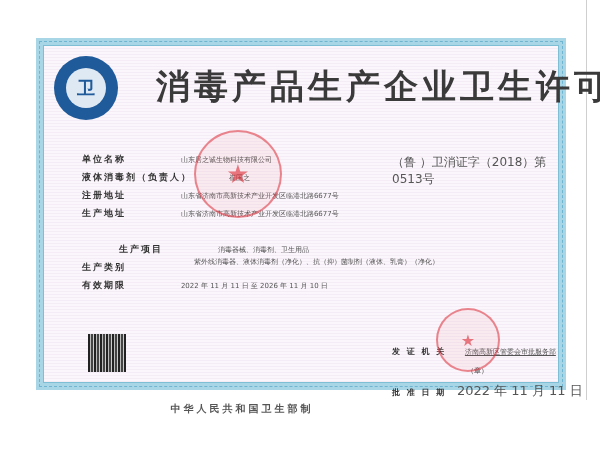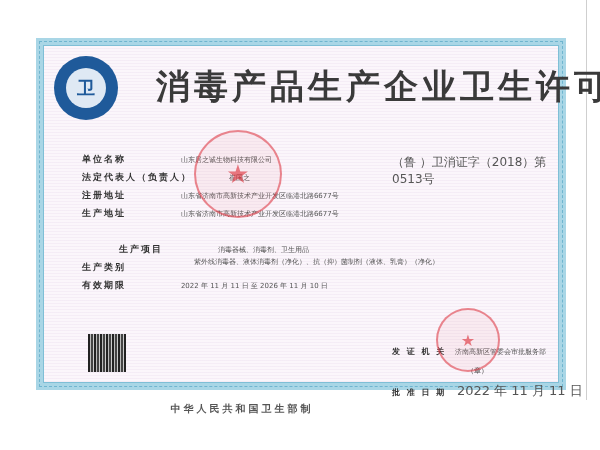--- a/index.html
+++ b/index.html
@@ -41,21 +41,21 @@
 
     <div class="title">消毒产品生产企业卫生许可证</div>
 
     <div class="cert-no">（鲁    ）卫消证字（2018）第 0513号</div>
 
     <div class="row" style="left:38px;top:107px;">
       <span class="lbl">单位名称</span>
       <span class="val">山东居之诚生物科技有限公司</span>
     </div>
     <div class="row" style="left:38px;top:125px;">
-      <span class="lbl" style="width:120px;">法定代表人（负责人）</span>
+      <span class="lbl" style="width:120px;">液体消毒剂（负责人）</span>
       <span class="val">崔国之</span>
     </div>
     <div class="row" style="left:38px;top:143px;">
       <span class="lbl">注册地址</span>
       <span class="val">山东省济南市高新技术产业开发区临港北路6677号</span>
     </div>
     <div class="row" style="left:38px;top:161px;">
       <span class="lbl">生产地址</span>
       <span class="val">山东省济南市高新技术产业开发区临港北路6677号</span>
     </div>
@@ -72,21 +72,21 @@
     <div class="row" style="left:38px;top:233px;">
       <span class="lbl">有效期限</span>
       <span class="val">2022 年 11 月 11 日    至 2026  年 11 月 10 日</span>
     </div>
 
 
     <div class="qr"></div>
 
     <div class="issuer">
       <span style="font-weight:bold;letter-spacing:2px;">发 证 机 关</span>
-      <span style="font-size:7px;color:#555;margin-left:6px;">济南高新区管委会审批服务部</span>
+      <span style="font-size:7px;color:#555;margin-left:16px;text-decoration:underline;">济南高新区管委会审批服务部</span>
     </div>
     <div class="seal-note">（章）</div>
     <div class="approve">
       <span style="font-weight:bold;letter-spacing:2px;">批 准 日 期</span>
       <span style="font-size:13px;color:#555;margin-left:8px;">2022 年   11  月   11  日</span>
     </div>
 
     <div class="stamp" style="left:150px;top:84px;width:84px;height:84px;">
       <span class="star" style="font-size:26px;">★</span>
     </div>

